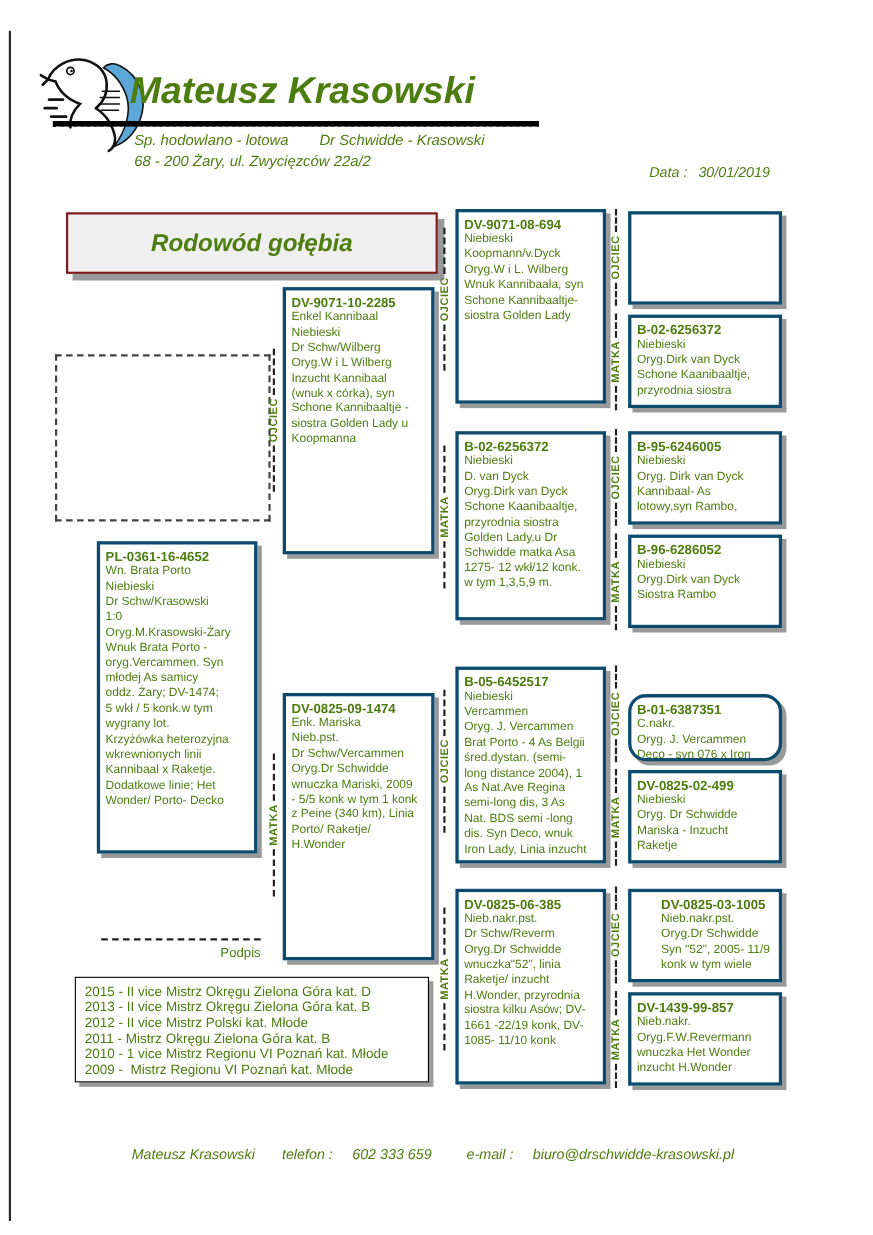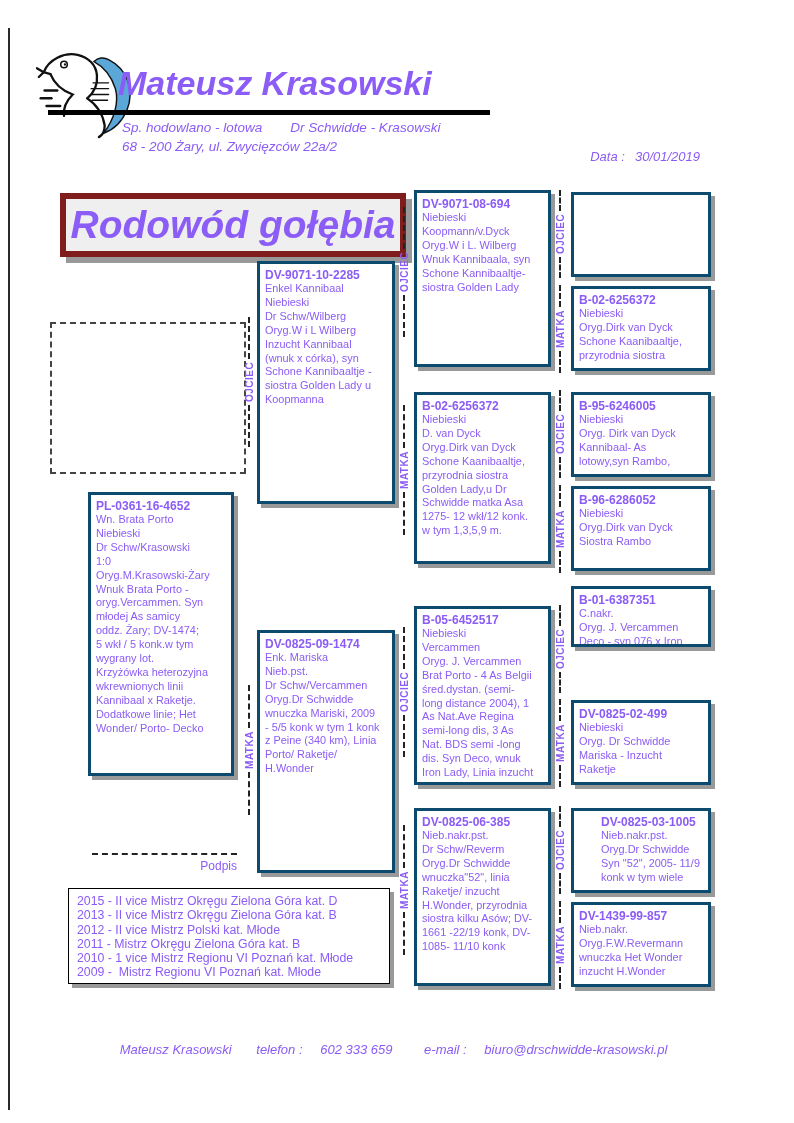--- a/index.html
+++ b/index.html
@@ -1,37 +1,37 @@
 <!DOCTYPE html>
 <html><head>
 <meta charset="utf-8">
 <style>
   html,body{margin:0;padding:0;background:#fff;}
   .page{
     position:relative;width:794px;height:1123px;background:#fff;overflow:hidden;
-    font-family:"Liberation Sans",sans-serif;color:#8b5cf6;
+    font-family:"Liberation Sans",sans-serif;color:#4d7c0f;
   }
   .abs{position:absolute;}
   .page-edge{position:absolute;left:8px;top:28px;width:2px;height:1082px;background:#2a2a2a;}
 
   
   .brand-name{position:absolute;left:118px;top:64px;font-size:34px;font-weight:bold;font-style:italic;letter-spacing:0px;white-space:nowrap;}
   .brand-underline{position:absolute;left:48px;top:110px;width:442px;height:2px;background:#000;border-bottom:3px dotted #000;}
   .brand-sub{position:absolute;left:122px;top:120px;font-size:13.5px;font-style:italic;white-space:nowrap;}
   .brand-sub .gap{display:inline-block;width:28px;}
   .brand-addr{position:absolute;left:122px;top:139px;font-size:13.5px;font-style:italic;white-space:nowrap;}
   .date-line{position:absolute;left:500px;top:149px;width:200px;text-align:right;font-size:13px;font-style:italic;white-space:nowrap;}
   .date-line .dv{display:inline-block;margin-left:10px;}
 
   
   .title-box{
     position:absolute;left:60px;top:193px;width:334px;height:52px;
-    background:#efefef;border:6px solid #7f1d1d;box-shadow:6px 6px 0 #999;
+    background:#efefef;border:2px solid #7f1d1d;box-shadow:6px 6px 0 #999;
     display:flex;align-items:center;justify-content:center;
-    font-size:39px;font-weight:bold;font-style:italic;white-space:nowrap;
+    font-size:22px;font-weight:bold;font-style:italic;white-space:nowrap;
   }
 
   
   .photo-ph{position:absolute;left:50px;top:322px;width:192px;height:148px;border:2px dashed #444;background:#fff;}
 
   
   .pbox{
     position:absolute;background:#fff;border:3px solid #0c4a6e;box-shadow:4px 4px 0 #999;
     padding:4px 5px;box-sizing:border-box;overflow:hidden;
   }
@@ -218,21 +218,21 @@
 Oryg. Dirk van Dyck
 Kannibaal- As
 lotowy,syn Rambo,</div>
   </div>
   <div class="pbox" style="left:571px;top:486px;width:140px;height:85px;">
     <div class="pbox-id">B-96-6286052</div>
     <div class="pbox-text">Niebieski
 Oryg.Dirk van Dyck
 Siostra Rambo</div>
   </div>
-  <div class="pbox" style="left:571px;top:586px;width:140px;height:61px;">
+  <div class="pbox" style="left:571px;top:631px;width:140px;height:61px;border-radius:16px;">
     <div class="pbox-id">B-01-6387351</div>
     <div class="pbox-text">C.nakr.
 Oryg. J. Vercammen
 Deco - syn 076 x Iron
 Lady, ojciec Porto- 4</div>
   </div>
   <div class="pbox" style="left:571px;top:700px;width:140px;height:85px;">
     <div class="pbox-id">DV-0825-02-499</div>
     <div class="pbox-text">Niebieski
 Oryg. Dr Schwidde

